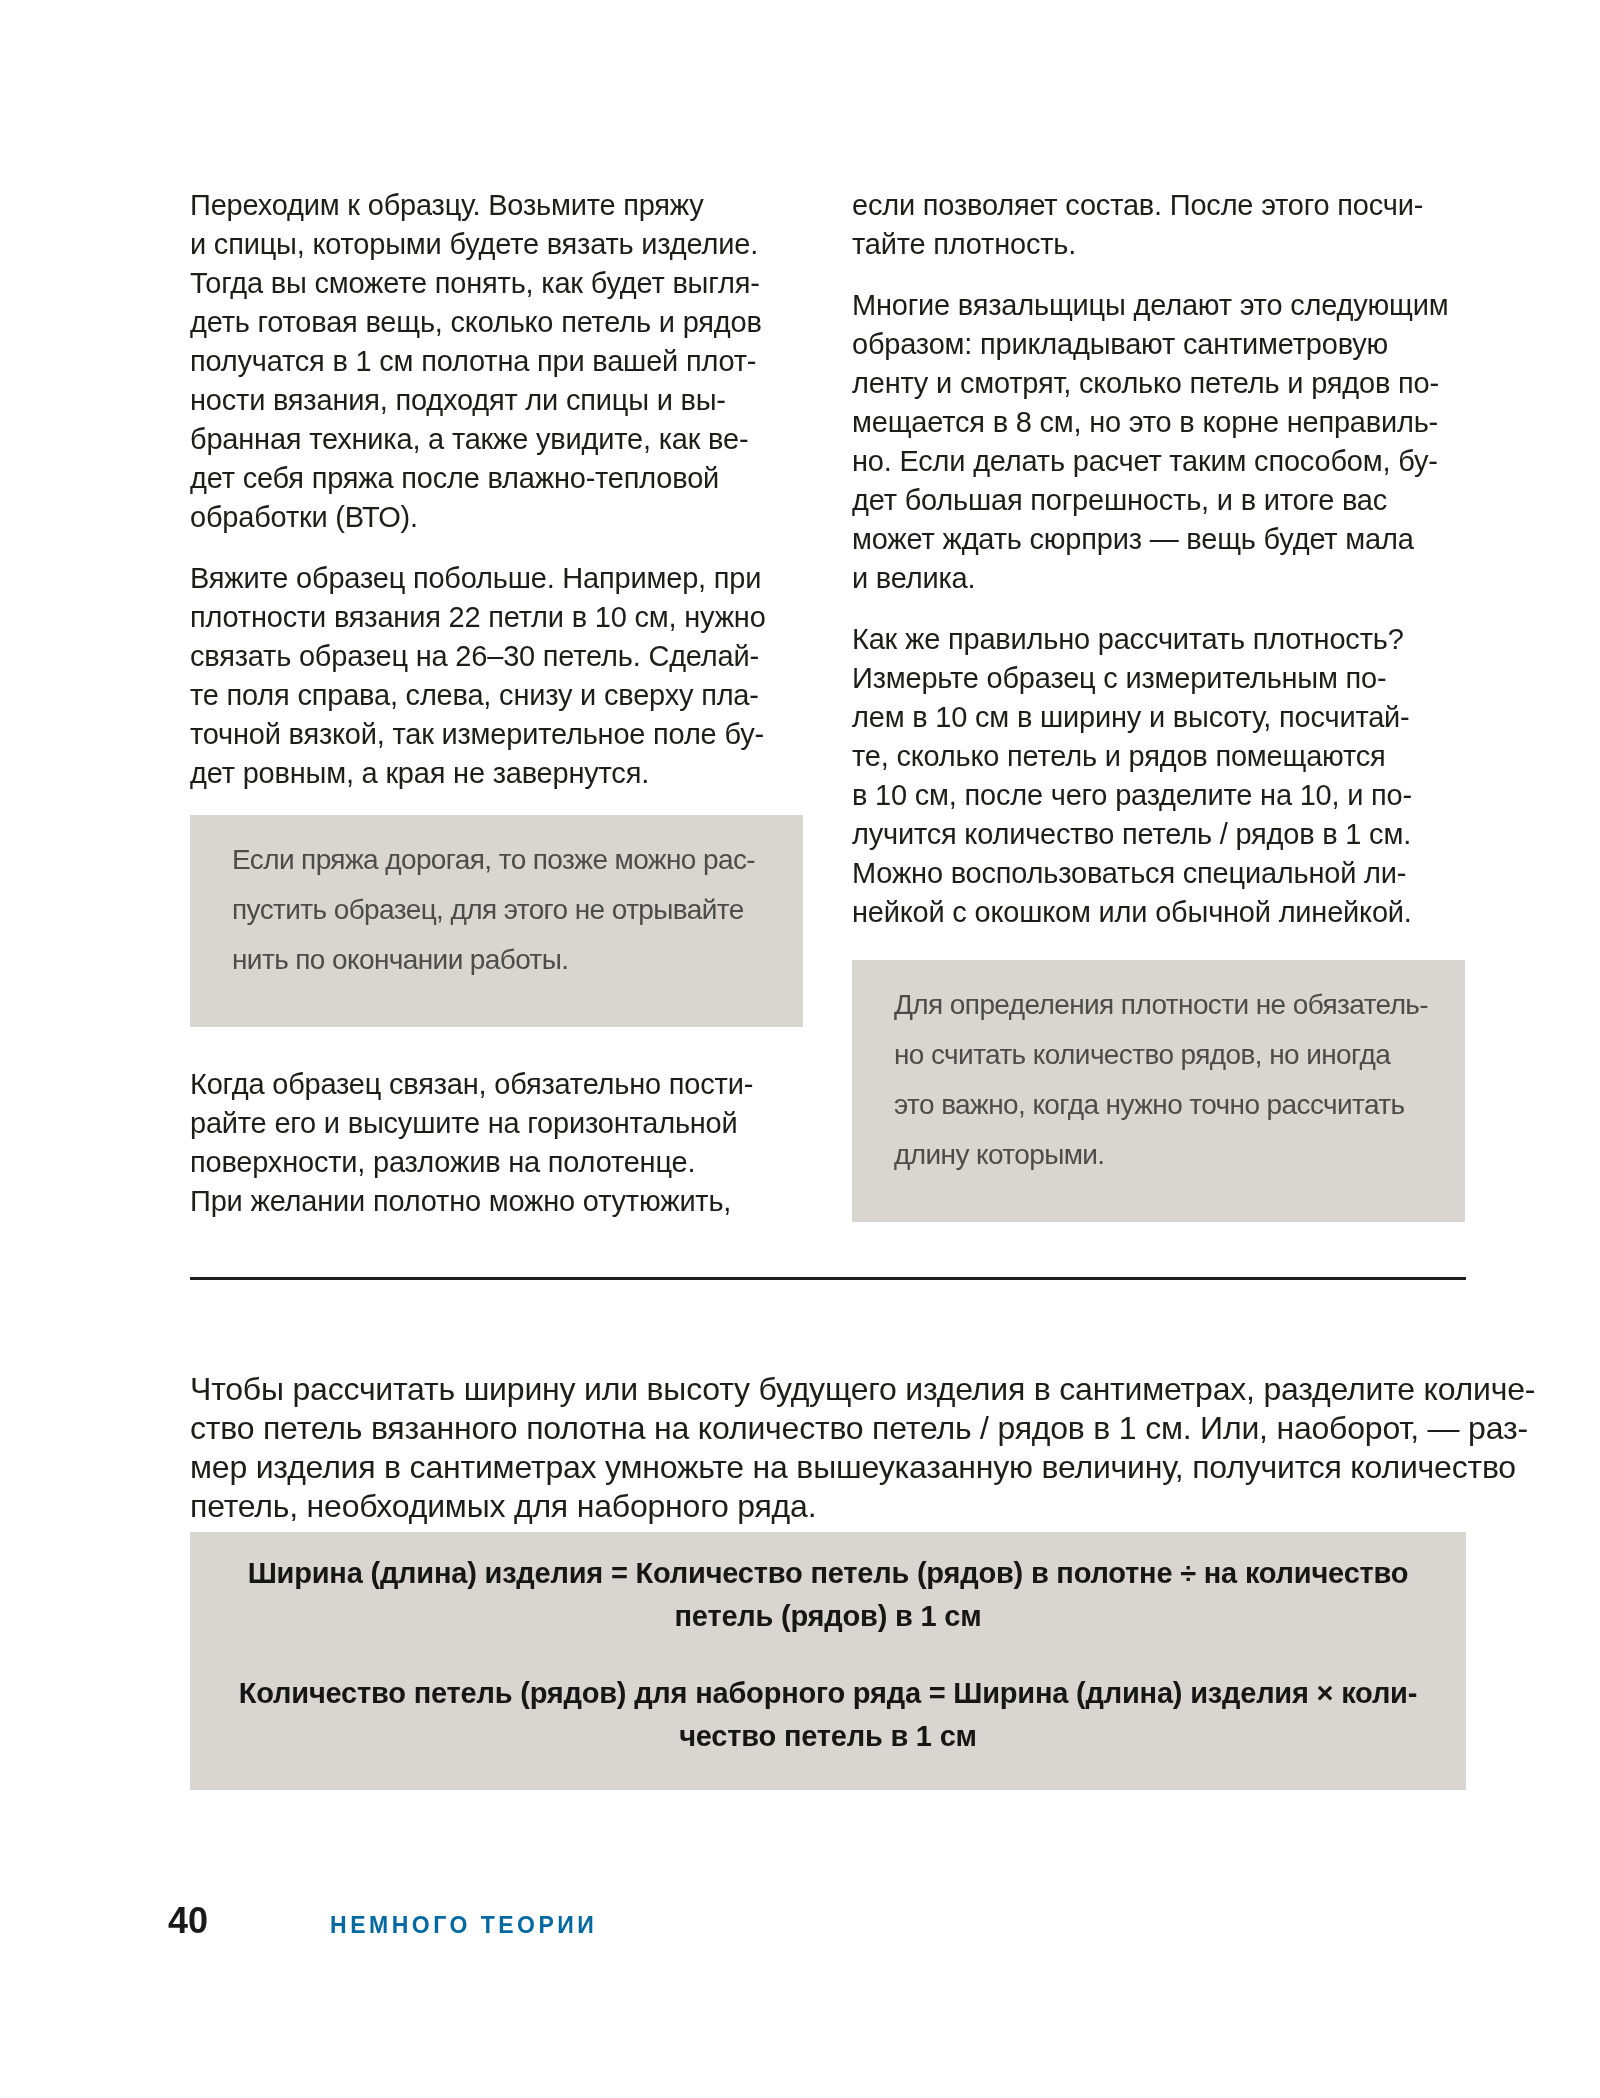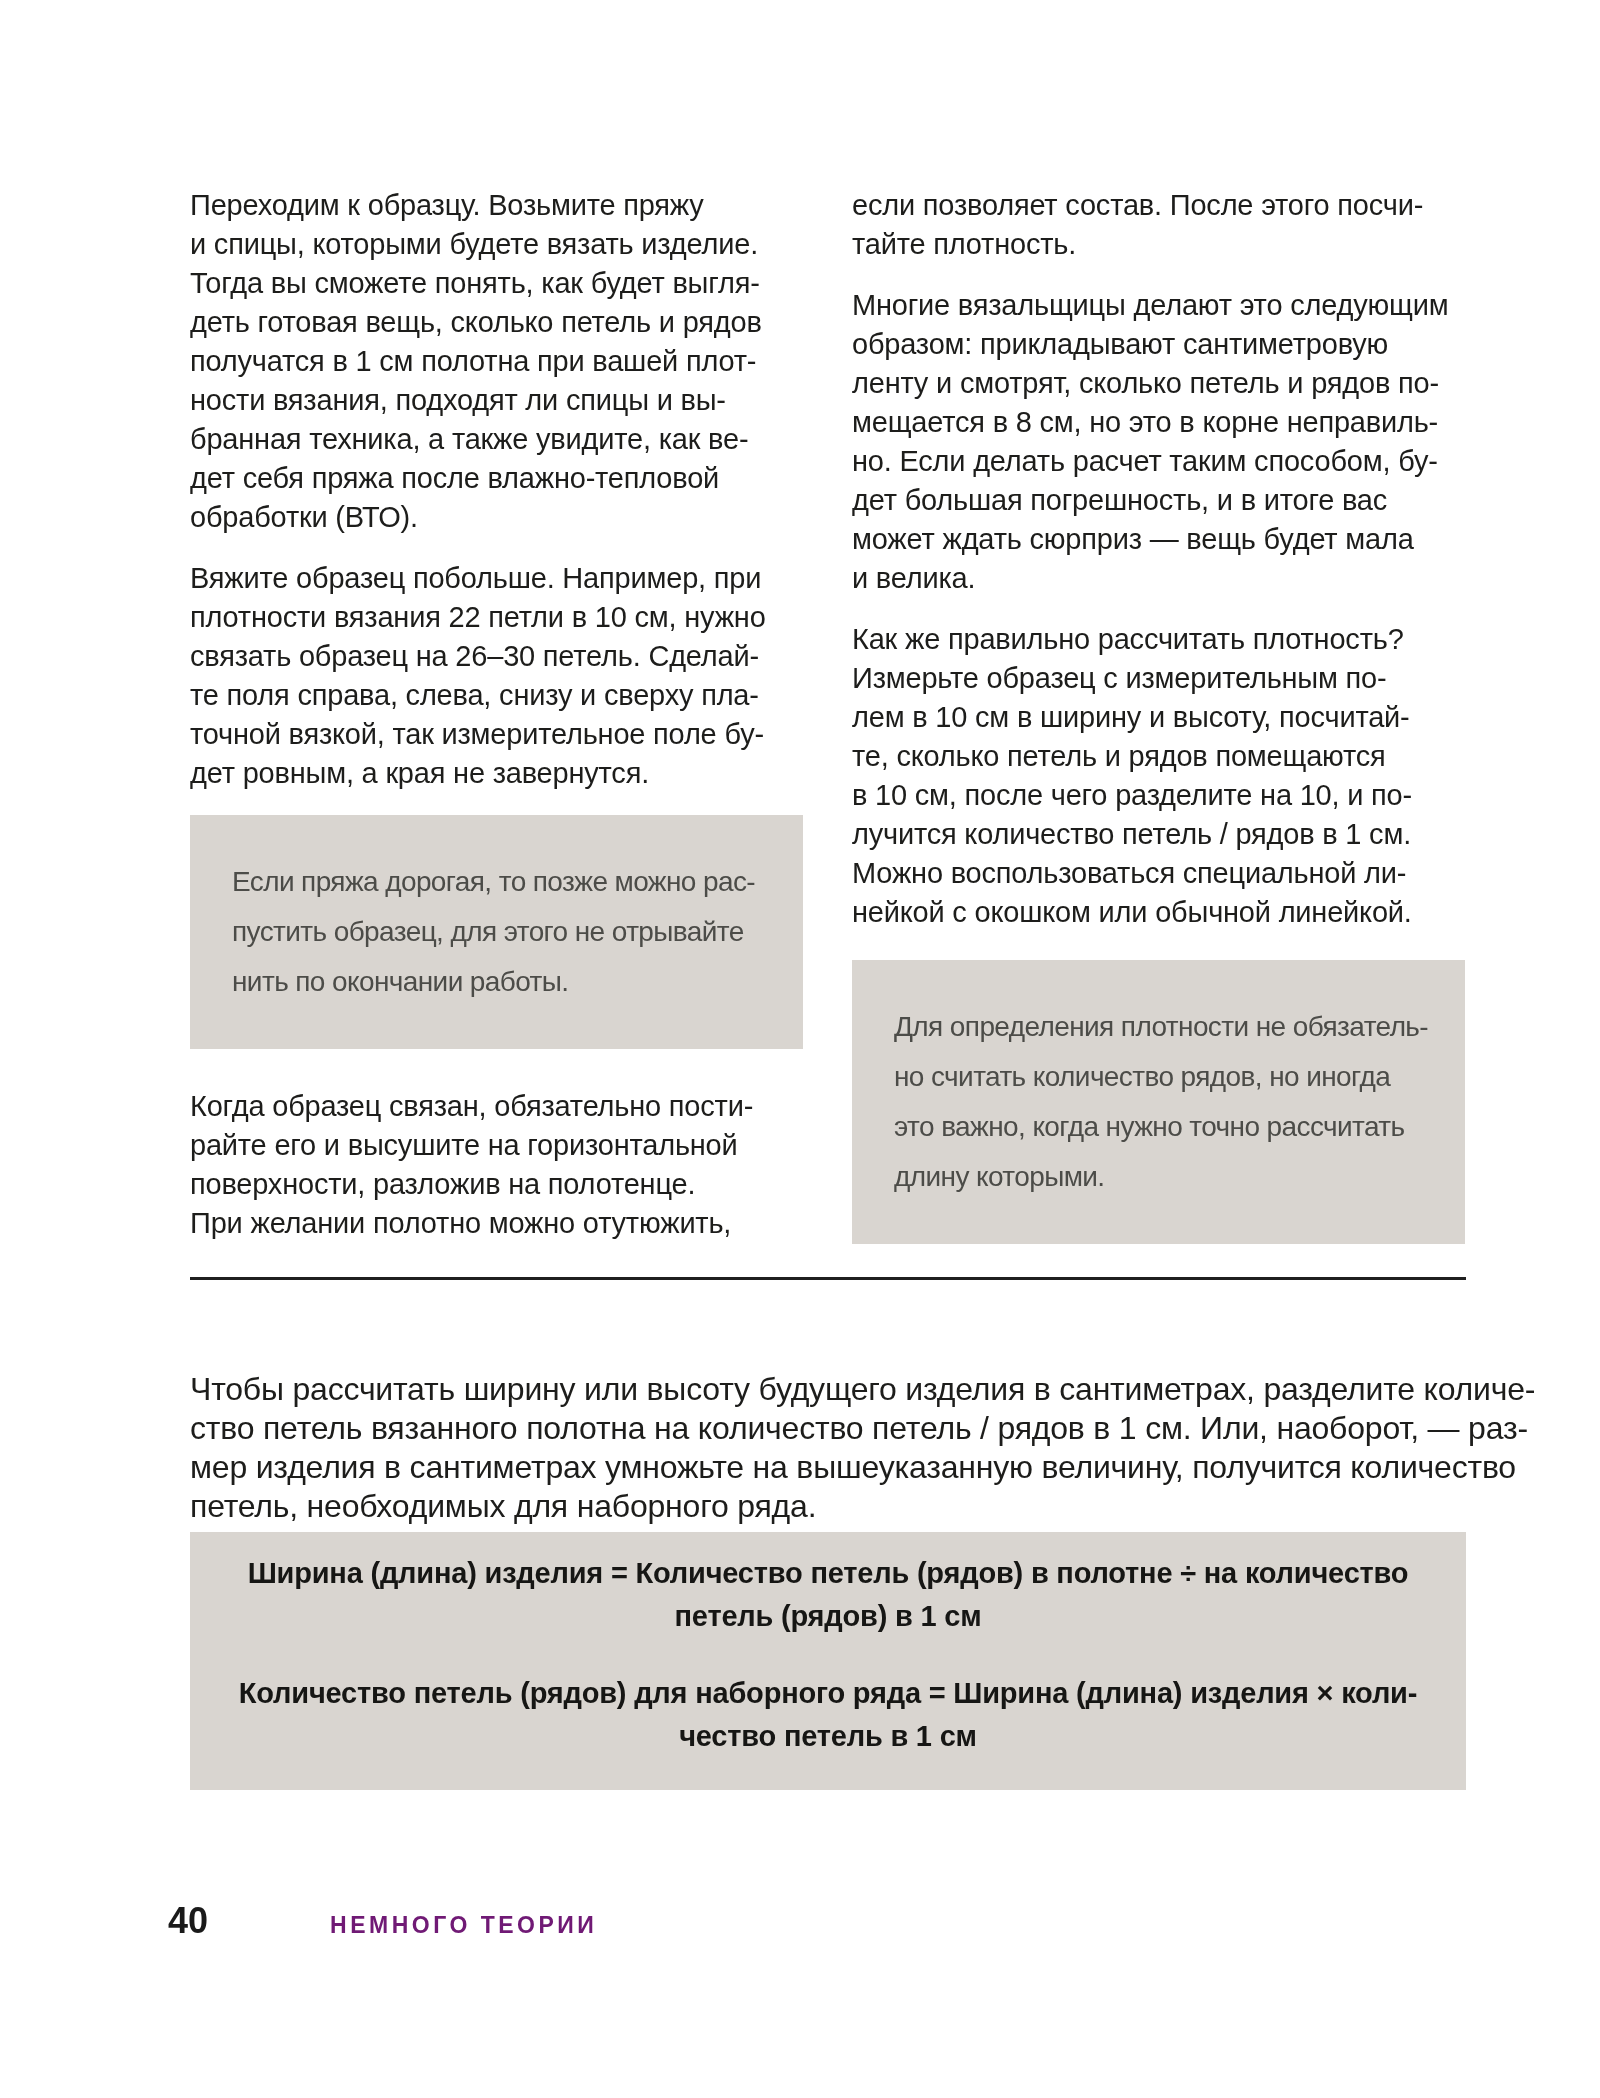--- a/index.html
+++ b/index.html
@@ -26,21 +26,21 @@
     font-size: 29px;
     line-height: 39px;
     white-space: pre;
     letter-spacing: -0.2px;
   }
   .note {
     box-sizing: border-box;
     width: 613px;
     background: #d9d5d0;
     color: #4c4c48;
-    padding: 42px 46px 42px 42px;
+    padding: 20px 46px 42px 42px;
     font-size: 28px;
     line-height: 50px;
     white-space: pre;
     font-stretch: condensed;
     letter-spacing: -0.6px;
   }
   .note-left  { margin: 6px 0 38px 0; }
   .note-right { margin: 28px 0 0 0; }
   .rule {
     position: absolute;
@@ -91,21 +91,21 @@
   .page-number {
     font-size: 36px;
     font-weight: bold;
     color: #1a1a1a;
   }
   .section-title {
     margin-left: 122px;
     font-size: 23px;
     font-weight: bold;
     letter-spacing: 3.5px;
-    color: #701a75;
+    color: #0369a1;
   }
 </style>
 </head>
 <body>
 
 <div class="page">
 
   <div class="col col-left">
     <p class="para">Переходим к образцу. Возьмите пряжу
 и спицы, которыми будете вязать изделие.

